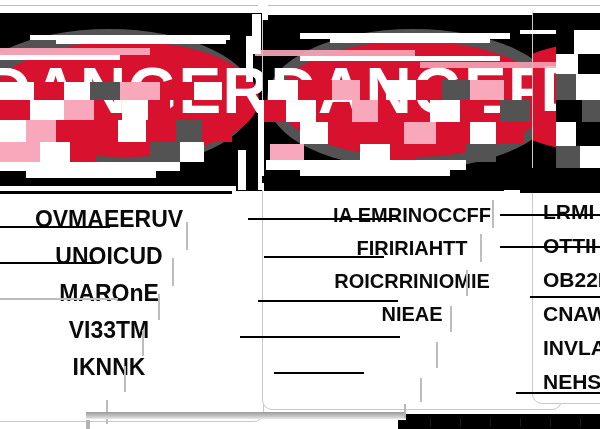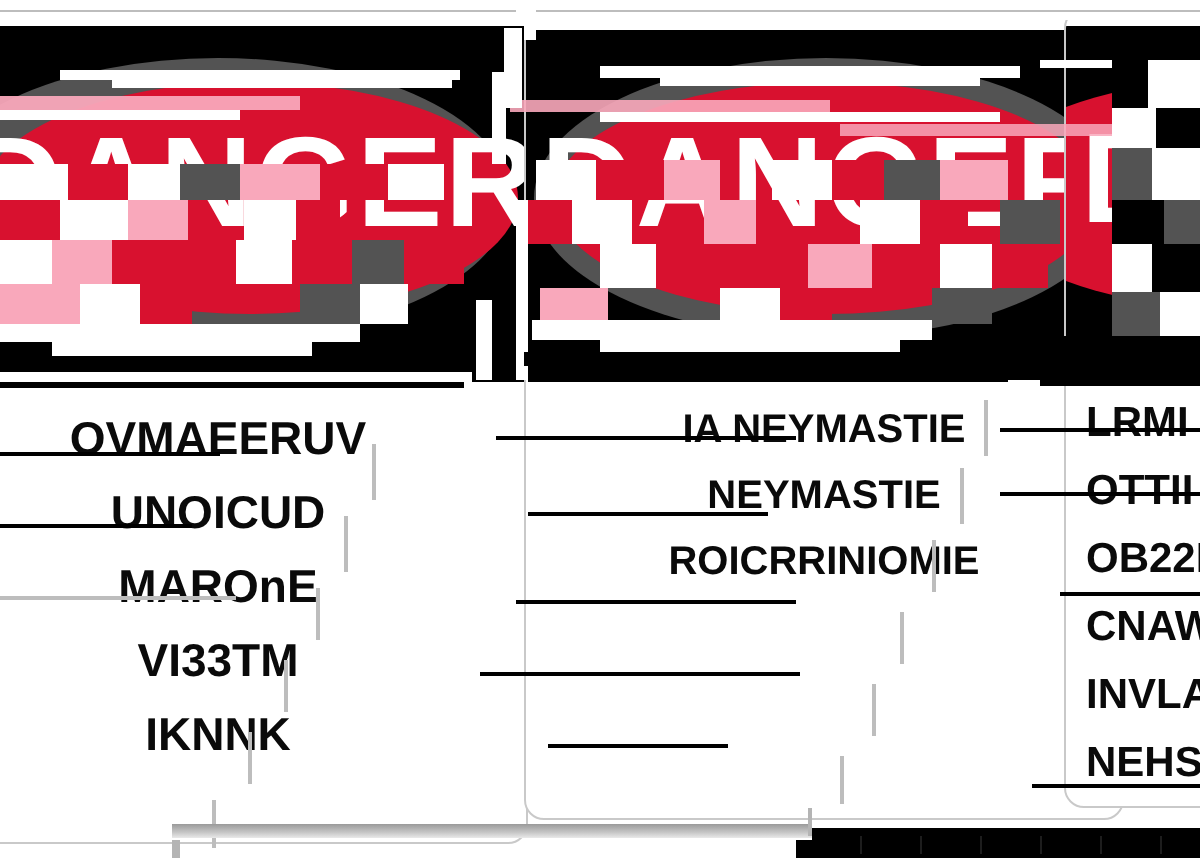--- a/index.html
+++ b/index.html
@@ -108,23 +108,24 @@
 
   <div class="sign" style="left:262px; top:6px; width:300px; height:404px;">
 
     <div class="hdr" style="top:8px; height:175px;">
       <div class="grey-oval" style="left:4px; top:14px; width:292px; height:140px;"></div>
       <div class="red-oval" style="left:14px; top:26px; width:272px; height:116px;"></div>
       <div class="danger-word" style="left:6px; top:44px; width:288px; font-size:64px;">DANGER</div>
     </div>
 
     <div class="body-text" style="top:192px; font-size:20px; line-height:33px; padding:0 10px;">
-      <span class="ln">IA NEYMASTIE</span>
-      <span class="ln">NEYMASTIE</span>
+      <span class="ln">IA EMRINOCCFF</span>
+      <span class="ln">FIRIRIAHTT</span>
       <span class="ln">ROICRRINIOMIE</span>
+      <span class="ln">NIEAE</span>
     </div>
   </div>
 
   <div class="sign" style="left:532px; top:4px; width:300px; height:400px;">
 
     <div class="hdr" style="top:8px; height:175px;">
       <div class="grey-oval" style="left:6px; top:14px; width:290px; height:140px;"></div>
       <div class="red-oval" style="left:-46px; top:26px; width:272px; height:116px;"></div>
       <div class="danger-word" style="left:6px; top:44px; width:288px; font-size:64px;">DANGER</div>
     </div>

